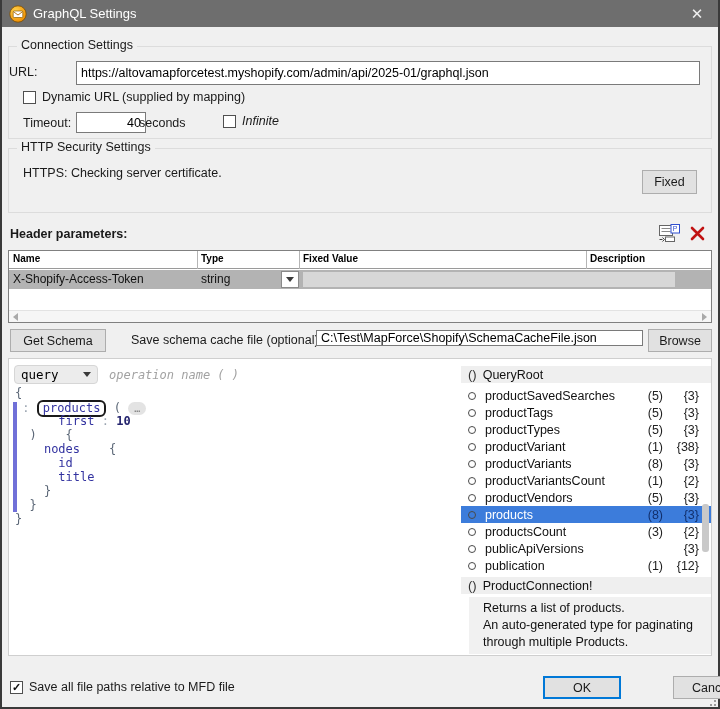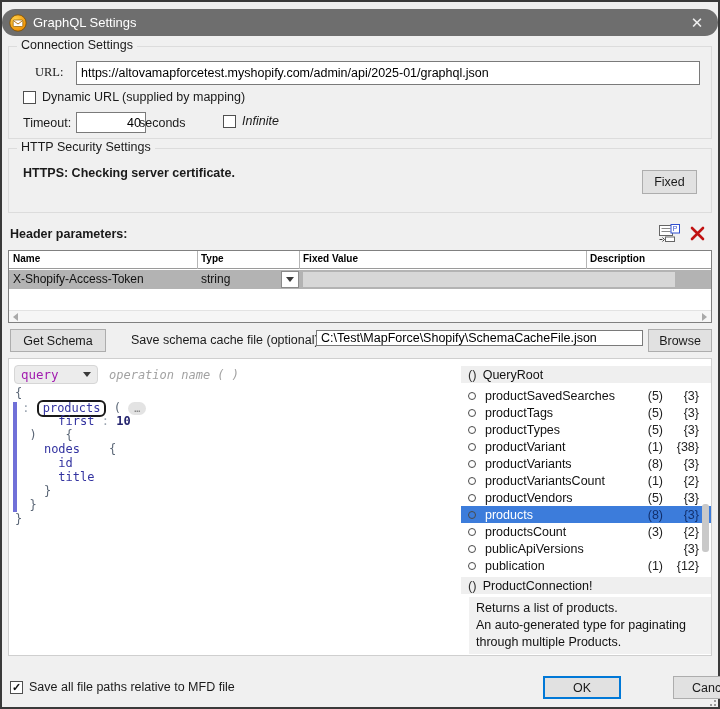--- a/index.html
+++ b/index.html
@@ -4,21 +4,21 @@
 <style>
   * { box-sizing: border-box; margin: 0; padding: 0; }
   html,body { background:#d8d8d8; }
   body { font-family:"Liberation Sans", sans-serif; }
   .dialog {
     position:relative; width:720px; height:709px; background:#f0f0f0;
     box-shadow: inset 0 0 0 2px #3a3a3a;
     overflow:hidden;
   }
   
-  .titlebar { position:absolute; left:2px; top:9px; width:716px; height:27px; background:#6e6e6e; display:flex; align-items:center;border-radius:13px; }
+  .titlebar { position:absolute; left:2px; top:0; width:716px; height:27px; background:#6e6e6e; display:flex; align-items:center; }
   .titlebar .app-icon { margin-left:7px; width:18px; height:18px; flex:none; }
   .titlebar .title { color:#ffffff; font-size:13px; margin-left:6px; }
   .titlebar .close { margin-left:auto; margin-right:10px; color:#f0f0f0; font-size:15px; width:22px; text-align:center; cursor:default; }
   
   .groupbox { position:absolute; border:1px solid #dcdcdc; }
   .groupbox .glabel { position:absolute; top:-9px; left:8px; background:#f0f0f0; padding:0 4px; font-size:12.5px; color:#1a1a1a; }
   label, .txt { font-size:12.5px; color:#1a1a1a; }
   input[type=text] { border:1px solid #7a7a7a; background:#fff; font:12.5px "Liberation Sans", sans-serif; padding:0 4px; outline:none; }
   .checkbox { width:13px; height:13px; border:1px solid #4f4f4f; background:#fff; font:bold 11px/11px "Liberation Sans", sans-serif; text-align:center; color:#111; flex:none; }
   .cbrow { position:absolute; display:flex; align-items:center; gap:6px; }
@@ -37,21 +37,21 @@
   .tri-down { width:0; height:0; border-left:4px solid transparent; border-right:4px solid transparent; border-top:5px solid #3a3a3a; }
   .fixed-disabled { position:absolute; left:294px; top:2px; width:372px; height:15px; background:#d7d7d7; }
   .tfill { position:absolute; left:0; top:38px; width:100%; height:21px; background:#fff; }
   .tscroll { position:absolute; left:0; top:59px; width:100%; height:12px; background:#f6f6f6; border-top:1px solid #e3e3e3; }
   .tri-left { position:absolute; left:4px; top:2px; width:0; height:0; border-top:4px solid transparent; border-bottom:4px solid transparent; border-right:5px solid #a9a9a9; }
   .tri-right { position:absolute; right:4px; top:2px; width:0; height:0; border-top:4px solid transparent; border-bottom:4px solid transparent; border-left:5px solid #a9a9a9; }
   
   
   .mainpanel { position:absolute; left:8px; top:358px; width:704px; height:298px; background:#fff; border:1px solid #cfcfcf; }
   .op-dd { position:absolute; left:5px; top:6px; width:84px; height:19px; background:#ececec; border:1px solid #d6d6d6; border-radius:4px; display:flex; align-items:center; padding:0 6px; }
-  .op-dd .kw { color:#a21caf; font:12.5px "DejaVu Sans Mono", monospace; }
+  .op-dd .kw { color:#000000; font:12.5px "DejaVu Sans Mono", monospace; }
   .op-dd .tri-down { margin-left:auto; }
   .op-hint { position:absolute; left:100px; top:9px; color:#a2a2a2; font:italic 12px "DejaVu Sans Mono", monospace; }
   .code { position:absolute; left:6px; top:27px; }
   .code-line { white-space:pre; height:14px; line-height:14px; font:12px "DejaVu Sans Mono", monospace; }
   .tok-brace { color:#5a6676; }
   .tok-dim { color:#9aa4b0; }
   .tok-plain { color:#333; }
   .tok-ident { color:#3333a0; }
   .tok-value { color:#24246e; font-weight:bold; }
   .tok-boxed { color:#3333a0; border:2px solid #1a1a1a; border-radius:6px; padding:0 4px; display:inline-block; height:17px; line-height:13px; }
@@ -66,21 +66,21 @@
   .tree-type:not(:first-child) { margin-top:3px; }
   .icon-field { width:8px; height:8px; border:1.4px solid #4a4a4a; border-radius:50%; margin-right:9px; flex:none; }
   .icon-type { font:13px "Liberation Sans", sans-serif; color:#333; margin-right:6px; flex:none; }
   .tree-name { flex:1; color:#111; overflow:hidden; white-space:nowrap; }
   .tree-args { width:38px; text-align:right; color:#222; flex:none; }
   .tree-fields { width:36px; text-align:right; color:#222; flex:none; }
   .tree-selected { background:#3c7cdb; }
   .tree-selected .tree-name { color:#fff; }
   .tree-selected .tree-args, .tree-selected .tree-fields { color:#12306d; }
   .tree-scrollthumb { position:absolute; right:2px; top:145px; width:7px; height:48px; background:#c9c9c9; border-radius:3px; }
-  .descbox { position:absolute; left:8px; top:238px; width:242px; height:57px; background:#f1f1f1; padding:3px 7px; }
+  .descbox { position:absolute; left:8px; top:238px; width:242px; height:57px; background:#f1f1f1; padding:3px 14px; }
   .descbox div { font-size:12.5px; color:#111; line-height:17px; }
   
   .grip { position:absolute; right:4px; bottom:3px; width:8px; height:8px; }
   .grip i { position:absolute; width:2px; height:2px; background:#9a9a9a; }
 </style>
 </head>
 <body>
 
 <div class="dialog">
 
@@ -95,38 +95,38 @@
       <circle cx="9" cy="9" r="8.2" fill="url(#ball)" stroke="#7a4b00" stroke-width="0.8"></circle>
       <rect x="4.2" y="6" width="9.6" height="6.5" rx="1" fill="#fff" stroke="#8a5a00" stroke-width="0.7"></rect>
       <path d="M4.5 6.7 L9 10 L13.5 6.7" fill="none" stroke="#b36b00" stroke-width="0.9"></path>
     </svg>
     <span class="title">GraphQL Settings</span>
     <span class="close">✕</span>
   </div>
 
   <div class="groupbox" style="left:8px; top:46px; width:704px; height:93px;">
     <span class="glabel">Connection Settings</span>
-    <label style="position:absolute; left:26px; top:18px;font-family:Liberation Serif, serif;">URL:</label>
+    <label style="position:absolute; left:0; top:18px;">URL:</label>
     <input type="text" style="position: absolute; left: 67px; top: 14px; width: 624px; height: 24px;" value="https://altovamapforcetest.myshopify.com/admin/api/2025-01/graphql.json">
     <div class="cbrow" style="left:14px; top:43px;">
       <span class="checkbox"></span>
       <span class="txt">Dynamic URL (supplied by mapping)</span>
     </div>
     <label style="position:absolute; left:14px; top:69px;">Timeout:</label>
     <input type="text" style="position: absolute; left: 67px; top: 65px; width: 70px; height: 21px; text-align: right;" value="40">
     <span class="txt" style="position:absolute; left:130px; top:69px;">seconds</span>
     <div class="cbrow" style="left:214px; top:67px;font-style:italic;">
       <span class="checkbox"></span>
       <span class="txt">Infinite</span>
     </div>
   </div>
 
   <div class="groupbox" style="left:8px; top:148px; width:704px; height:65px;">
     <span class="glabel">HTTP Security Settings</span>
-    <span class="txt" style="position:absolute; left:14px; top:17px;font-weight:bold;">HTTPS: Checking server certificate.</span>
+    <span class="txt" style="position:absolute; left:14px; top:17px;">HTTPS: Checking server certificate.</span>
     <div class="btn" style="left:633px; top:21px; width:55px; height:24px;">Fixed</div>
   </div>
 
   <span class="hp-label">Header parameters:</span>
   <div class="hp-icons">
     <svg width="23" height="19" viewBox="0 0 23 19">
       <rect x="1.5" y="1.5" width="13" height="10" fill="#fff" stroke="#666"></rect>
       <line x1="3.5" y1="4.5" x2="12.5" y2="4.5" stroke="#888"></line>
       <line x1="3.5" y1="7.5" x2="12.5" y2="7.5" stroke="#888"></line>
       <rect x="13" y="0.5" width="8.5" height="8.5" fill="#fff" stroke="#2f4fd0"></rect>

